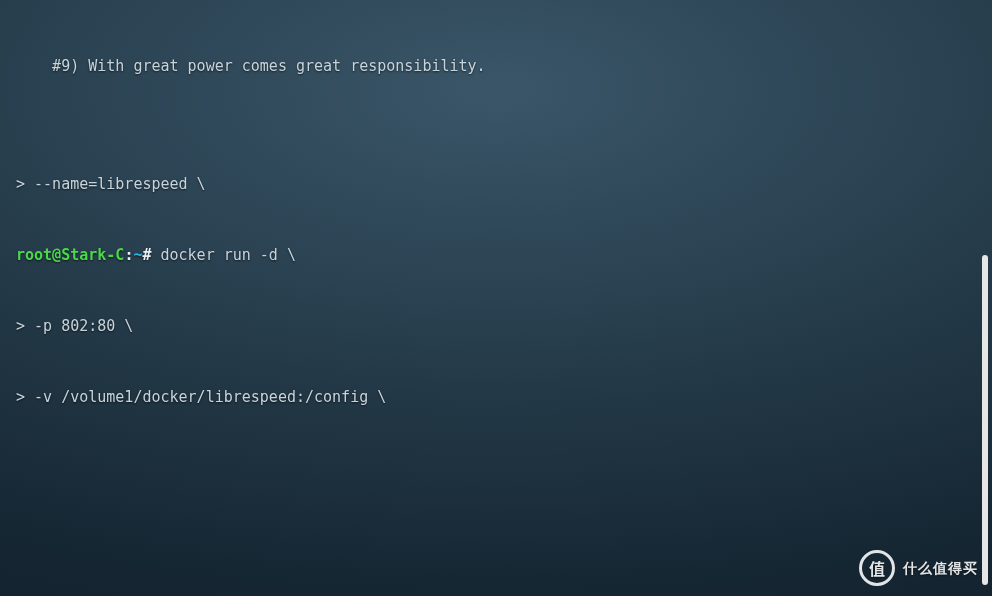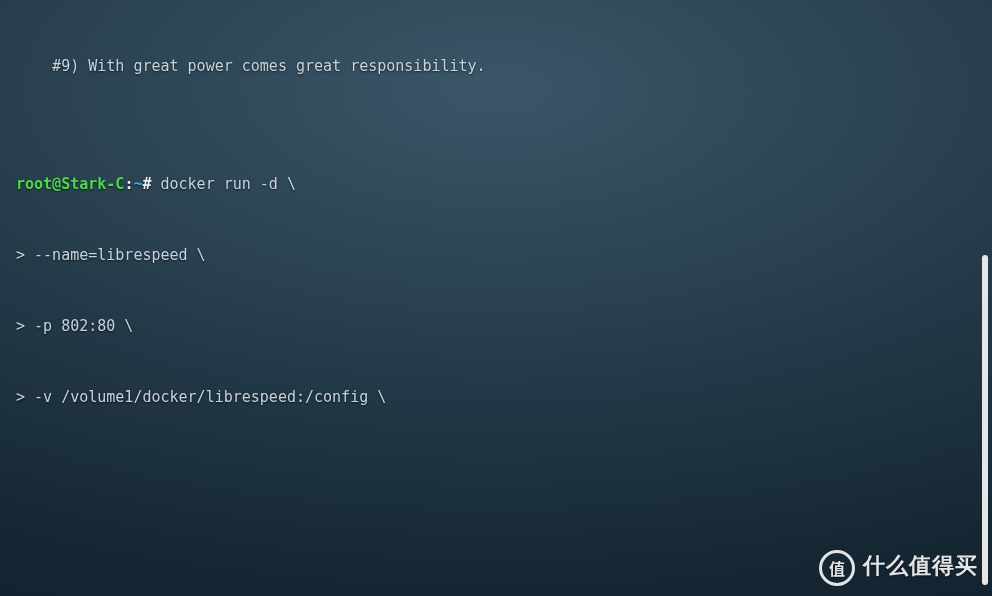--- a/index.html
+++ b/index.html
@@ -54,35 +54,35 @@
     border-radius: 50%;
     display: flex;
     align-items: center;
     justify-content: center;
     font-family: "Noto Sans CJK SC", sans-serif;
     font-weight: bold;
     font-size: 16px;
     line-height: 1;
   }
   .wm-text {
-    font-family: Liberation Mono, monospace;
+    font-family: Liberation Sans, sans-serif;
     font-weight: bold;
-    font-size: 22px;
+    font-size: 14px;
     line-height: 1;
     letter-spacing: 1px;
   }
 </style>
 </head>
 <body>
 
 <div class="term">
   <span class="line">    #9) With great power comes great responsibility.</span>
   <span class="line"></span>
+  <span class="line">&gt; --name=librespeed \</span>
   <span class="line"><span class="green">root@Stark-C</span><span class="white">:</span><span class="cyan">~</span><span class="white"># </span><span>docker run -d \</span></span>
-  <span class="line">&gt; --name=librespeed \</span>
   <span class="line">&gt; -p 802:80 \</span>
   <span class="line">&gt; -v /volume1/docker/librespeed:/config \</span>
   
   
   
   
   
   
   
   

